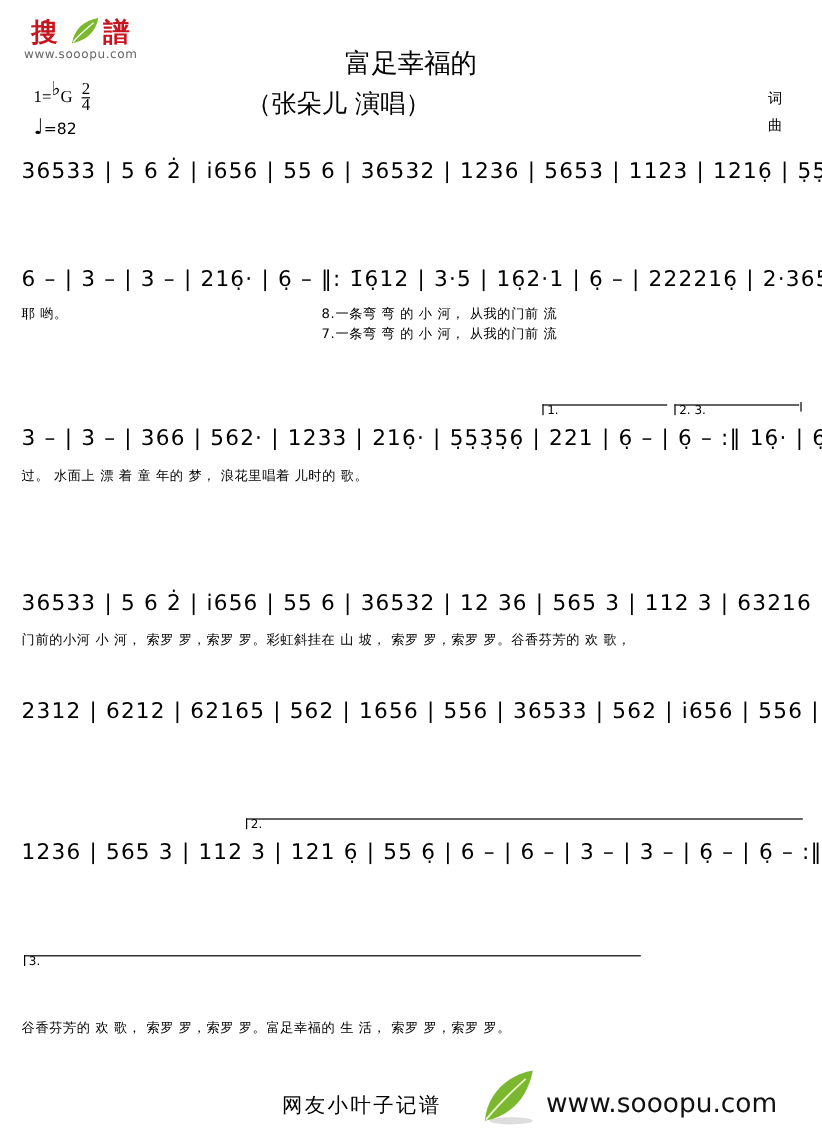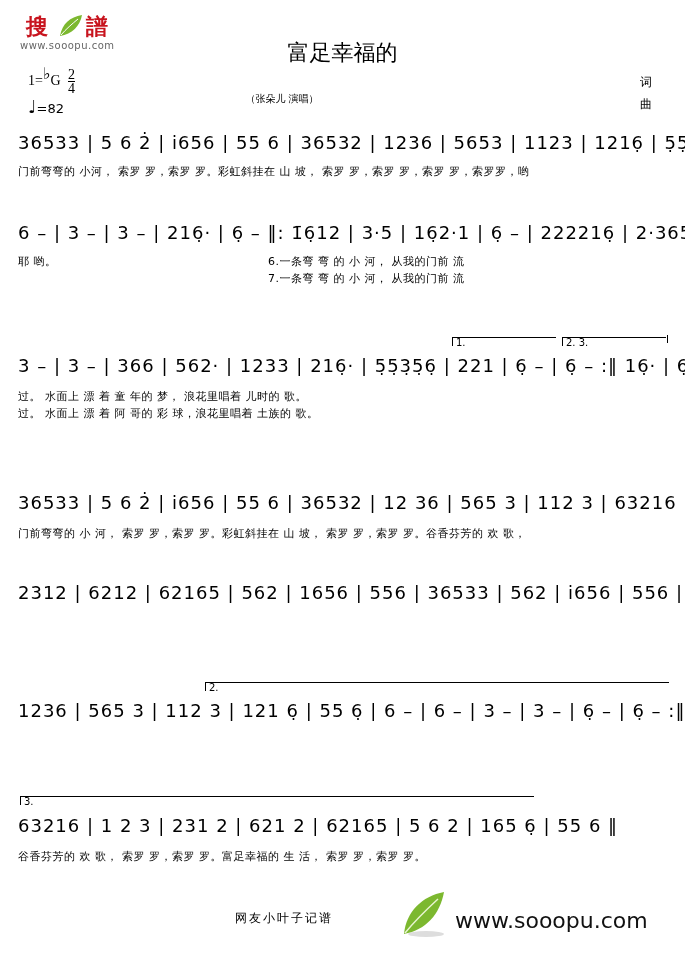--- a/index.html
+++ b/index.html
@@ -4,32 +4,32 @@
 <style>
   html,body{margin:0;padding:0;background:#fff;}
   body{width:685px;height:955px;position:relative;overflow:hidden;font-family:"DejaVu Sans",sans-serif;color:#000;}
   .abs{position:absolute;}
   .logo{left:20px;top:12px;width:115px;height:40px;}
   .logo-c1,.logo-c2{position:absolute;top:0;font-size:22px;font-weight:bold;color:#c8141e;font-family:"DejaVu Sans",sans-serif;}
   .logo-c1{left:6px;} .logo-c2{left:66px;}
   .leaf{position:absolute;left:38px;top:2px;width:26px;height:24px;}
   .logo-url{position:absolute;left:0;top:28px;font-size:10px;color:#666;letter-spacing:0.5px;font-family:"DejaVu Sans",sans-serif;}
   .title{left:0;width:685px;top:38px;text-align:center;font-size:22px;font-family:"DejaVu Serif",serif;}
-  .subtitle{left:0;width:564px;top:92px;text-align:center;font-size:10px;}
+  .subtitle{left:0;width:564px;top:72px;text-align:center;font-size:21px;}
   .key{left:28px;top:68px;font-size:14px;font-family:"Liberation Serif",serif;}
   .flat{font-size:16px;position:relative;top:-6px;}
   .frac{display:inline-block;vertical-align:middle;text-align:center;line-height:13px;margin-left:4px;}
   .frac span{display:block;}
   .tempo{left:28px;top:96px;font-size:13px;}
   .credit{left:640px;font-size:12px;}
   .staff{left:18px;width:650px;}
   .notes{position:absolute;left:0;top:0;height:30px;white-space:nowrap;font-size:18px;font-family:"DejaVu Sans",sans-serif;letter-spacing:1px;}
   .lyr{position:absolute;left:0;font-size:11px;white-space:nowrap;letter-spacing:0.5px;}
   .volta{position:absolute;height:8px;border-top:1px solid #000;border-left:1px solid #000;font-size:10px;padding-left:3px;line-height:10px;}
-  .footer-text{left:235px;top:910px;font-size:12px;letter-spacing:2px;font-family:"DejaVu Serif",serif;}
+  .footer-text{left:235px;top:910px;font-size:17px;letter-spacing:2px;font-family:"DejaVu Serif",serif;}
   .footer-leaf{left:400px;top:890px;width:46px;height:48px;}
   .footer-url{left:455px;top:908px;font-size:22px;color:#111;font-family:"DejaVu Sans",sans-serif;}
 </style>
 </head>
 <body>
 
 <div class="abs logo">
   <span class="logo-c1">搜</span>
   <svg class="leaf" viewBox="0 0 26 24">
     <path d="M2 22 C4 10 12 3 24 1 C22 12 14 20 2 22 Z" fill="#7cb82f"></path>
@@ -50,56 +50,53 @@
   </span>
 </div>
 <div class="abs tempo">
   <span style="font-size:18px">♩</span><span>=82</span>
 </div>
 <div class="abs credit" style="top:74px">词</div>
 <div class="abs credit" style="top:96px">曲</div>
 
 <div class="abs staff" style="top:132px;height:50px;">
   <div class="notes">36533 | 5 6 2̇ | i̇656 | 55 6 | 36532 | 1236 | 5653 | 1123 | 1216̣ | 5̣5̣6̣ | 6 –</div>
-  <div class="lyr" style="top:32px">门前弯弯的  小河，  索罗  罗，索罗 罗。彩虹斜挂在  山  坡，  索罗  罗，索罗  罗，索罗  罗，索罗罗，哟</div>
 </div>
 
 <div class="abs staff" style="top:222px;height:85px;">
   <div class="notes">6 – | 3 – | 3 – | 216̣· | 6̣ – ‖: 1̄6̣12 | 3·5 | 16̣2·1 | 6̣ – | 222216̣ | 2·365</div>
   <div class="lyr" style="top:32px">耶            哟。</div>
-  <div class="lyr" style="top:32px;left:250px">6.一条弯    弯   的   小           河，    从我的门前      流</div>
+  <div class="lyr" style="top:32px;left:250px">8.一条弯    弯   的   小           河，    从我的门前      流</div>
   <div class="lyr" style="top:49px;left:250px">7.一条弯    弯   的   小           河，    从我的门前      流</div>
 </div>
 
 <div class="abs staff" style="top:355px;height:85px;">
   <div class="volta" style="left:436px;top:-20px;width:210px;border-right:1px solid #000;border-left:none;border-top:none;"></div>
   <div class="notes">3 – | 3 – | 366 | 562· | 1233 | 216̣· | 5̣5̣3̣5̣6̣ | 221 | 6̣ – | 6̣ – :‖ 16̣· | 6̣ –</div>
   <div class="lyr" style="top:34px">过。          水面上  漂  着   童  年的  梦，   浪花里唱着  儿时的   歌。</div>
-  <div class="lyr" style="top:51px">过。          水面上  漂  着   阿  哥的  彩  球，浪花里唱着  土族的                歌。</div>
 </div>
 <div class="abs volta" style="left:452px;top:337px;width:100px;">1.</div>
 <div class="abs volta" style="left:562px;top:337px;width:100px;">2. 3.</div>
 
 <div class="abs staff" style="top:492px;height:50px;">
   <div class="notes">36533 | 5 6 2̇ | i̇656 | 55 6 | 36532 | 12 36 | 565 3 | 112 3 | 63216 | 1 2 3</div>
-  <div class="lyr" style="top:34px">门前弯弯的  小 河，   索罗   罗，索罗 罗。彩虹斜挂在  山   坡，   索罗   罗，索罗   罗。谷香芬芳的  欢 歌，</div>
+  <div class="lyr" style="top:34px">门前的小河  小 河，   索罗   罗，索罗 罗。彩虹斜挂在  山   坡，   索罗   罗，索罗   罗。谷香芬芳的  欢 歌，</div>
 </div>
 
 <div class="abs staff" style="top:582px;height:50px;">
   <div class="notes">2312 | 6212 | 62165 | 562 | 1656 | 556 | 36533 | 562 | i̇656 | 556 | 36532</div>
 </div>
 
 <div class="abs volta" style="left:205px;top:682px;width:460px;">2.</div>
 <div class="abs staff" style="top:700px;height:50px;">
   <div class="notes">1236 | 565 3 | 112 3 | 121 6̣ | 55 6̣ | 6 – | 6 – | 3 – | 3 – | 6̣ – | 6̣ – :‖</div>
 </div>
 
 <div class="abs volta" style="left:20px;top:796px;width:510px;">3.</div>
 <div class="abs staff" style="top:815px;height:50px;">
-  <div class="notes">63216 | 1 2 3 | 231 2 | 621 2 | 62165 | 5 6 2 | 165 6̣ | 55 6 ‖</div>
   <div class="lyr" style="top:34px">谷香芬芳的  欢 歌，   索罗   罗，索罗   罗。富足幸福的  生 活，  索罗   罗，索罗 罗。</div>
 </div>
 
 <div class="abs footer-text">网友小叶子记谱</div>
 <svg class="abs footer-leaf" viewBox="0 0 46 48">
   <ellipse cx="26" cy="44" rx="18" ry="3" fill="#ddd"></ellipse>
   <path d="M4 44 C6 22 22 6 44 2 C40 24 26 40 4 44 Z" fill="#7cb82f"></path>
   <path d="M5 43 C14 32 26 20 38 9" stroke="#e8f5d0" stroke-width="1.5" fill="none"></path>
 </svg>
 <div class="abs footer-url">www.sooopu.com</div>

